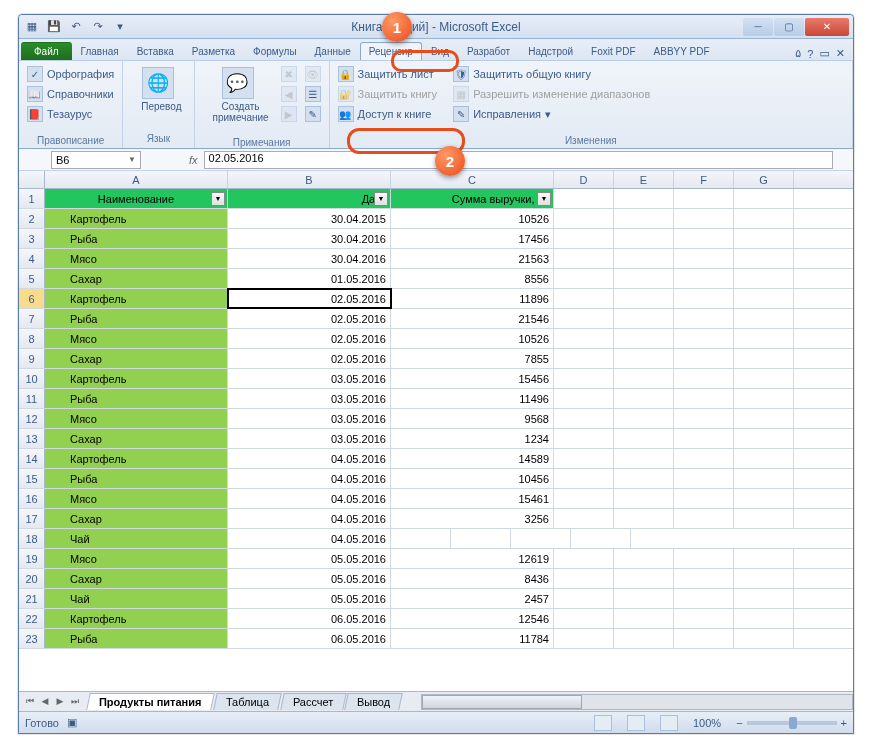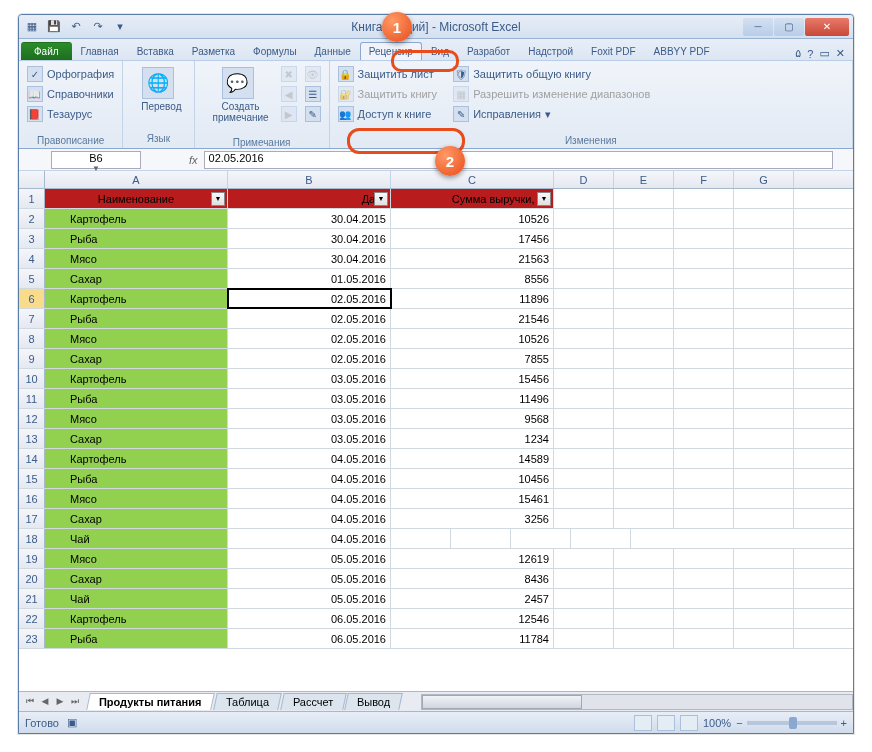--- a/index.html
+++ b/index.html
@@ -35,58 +35,58 @@
 .rbtn-big-icon { width: 32px; height: 32px; background: #d4e0f0; border: 1px solid #aac0dc; display: flex; align-items: center; justify-content: center; font-size: 18px; }
 .rbtn-big-label { font-size: 10px; text-align: center; color: #3b5b88; margin-left: 6px; }
 .rbtn-small { display: flex; align-items: center; gap: 4px; font-size: 11px; color: #3b5b88; padding: 1px 2px; cursor: pointer; }
 .rbtn-small .sicon { width: 16px; height: 16px; background: #d4e0f0; border: 1px solid #aac0dc; display: inline-flex; align-items: center; justify-content: center; font-size: 10px; }
 .rbtn-col { display: flex; flex-direction: column; gap: 2px; }
 .disabled { color: #a0a0a0; }
 .disabled .sicon { opacity: 0.5; }
 
 
 .namebox-row { height: 22px; display: flex; align-items: center; border-bottom: 1px solid #c4d4e8; background: #f5f7fb; }
-.namebox { width: 90px; height: 18px; margin-left: 32px; border: 1px solid #aab; background: #fff; font-size: 11px; padding: 0 4px; display: flex; align-items: center; justify-content: space-between; flex-direction: column; }
+.namebox { width: 90px; height: 18px; margin-left: 32px; border: 1px solid #aab; background: #fff; font-size: 11px; padding: 0 4px; display: flex; align-items: center; justify-content: space-between; }
 .nb-dd { font-size: 8px; color: #666; }
 .fx-area { display: flex; align-items: center; gap: 6px; margin-left: 48px; flex: 1; }
 .fx-label { font-style: italic; font-size: 11px; color: #666; }
 .fx-input { flex: 1; height: 18px; border: 1px solid #aab; background: #fff; font-size: 11px; padding: 0 4px; margin-right: 20px; }
 
 
 .grid-area { flex: 1; overflow: hidden; position: relative; display: flex; flex-direction: column; }
 .grid-headers { display: flex; height: 18px; background: linear-gradient(#f4f6fa, #e4e8f0); border-bottom: 1px solid #a8b8cc; }
 .corner { width: 26px; border-right: 1px solid #a8b8cc; background: linear-gradient(#f4f6fa, #e4e8f0); }
 .colhdr { border-right: 1px solid #c4d4e8; text-align: center; font-size: 11px; color: #3b5b88; display: flex; align-items: center; justify-content: center; }
 .colA { width: 183px; } .colB { width: 163px; } .colC { width: 163px; }
 .colD, .colE, .colF, .colG { width: 60px; }
 .grid-body { flex: 1; overflow: hidden; }
 .row { display: flex; height: 20px; border-bottom: 1px solid #d0d8e0; }
 .rowhdr { width: 26px; background: linear-gradient(#f4f6fa, #e4e8f0); border-right: 1px solid #a8b8cc; font-size: 11px; color: #3b5b88; display: flex; align-items: center; justify-content: center; }
 .rowhdr.sel { background: #f8dc8c; }
 .cell { border-right: 1px solid #d0d8e0; font-size: 11px; padding: 0 4px; display: flex; align-items: center; overflow: hidden; }
 .cell.colB, .cell.colC { justify-content: flex-end; }
-.hdr-cell { background: #b91c1c; font-weight: normal; justify-content: center; position: relative; }
+.hdr-cell { background: #22c55e; font-weight: normal; justify-content: center; position: relative; }
 .hdr-cell .filter-dd { position: absolute; right: 2px; width: 14px; height: 14px; border: 1px solid #888; background: linear-gradient(#f8f8f8, #e0e0e0); display: flex; align-items: center; justify-content: center; font-size: 7px; }
 .data-cell-name { background: #92d050; padding-left: 25px; }
 .selected-cell { outline: 2px solid #000; outline-offset: -1px; background: #fff; }
 
 
 .sheettabs { height: 20px; display: flex; align-items: center; background: #e8ecf2; border-top: 1px solid #a8b8cc; font-size: 11px; }
 .st-nav { display: flex; gap: 1px; padding: 0 4px; }
 .st-nav span { width: 14px; text-align: center; color: #666; font-size: 9px; cursor: pointer; }
 .st-tab { padding: 2px 10px; background: #fff; border: 1px solid #a8b8cc; border-bottom: none; margin-left: 2px; cursor: pointer; transform: skewX(-12deg); }
 .st-tab span { display: inline-block; transform: skewX(12deg); }
 .st-tab.active { background: #fff; font-weight: bold; }
 .st-tab.inactive { background: #dce4ee; }
 .st-scroll { flex: 1; margin-left: 20px; height: 16px; background: #e0e4ea; border: 1px solid #b0b8c4; position: relative; }
 .st-thumb { position: absolute; left: 0; width: 160px; height: 100%; background: linear-gradient(#f0f2f6, #d0d6de); border: 1px solid #a0a8b4; }
 
 
 .statusbar { height: 22px; background: linear-gradient(#e8eef8, #d0dcec); border-top: 1px solid #a8b8cc; display: flex; align-items: center; padding: 0 6px; font-size: 11px; color: #3b5b88; }
-.sb-right { margin-left: auto; display: flex; align-items: center; gap: 5px; }
+.sb-right { margin-left: auto; display: flex; align-items: center; gap: 15px; }
 .sb-view { width: 18px; height: 16px; border: 1px solid #aac0dc; background: #e4ecf4; cursor: pointer; }
 .sb-zoom { display: flex; align-items: center; gap: 4px; }
 .sb-slider { width: 90px; height: 4px; background: #b8c8dc; position: relative; }
 .sb-slider-thumb { position: absolute; left: 42px; top: -4px; width: 8px; height: 12px; background: #8ba8d0; border-radius: 2px; }
 
 
 .callout { position: absolute; width: 30px; height: 30px; border-radius: 50%; background: radial-gradient(circle at 35% 30%, #ff9966, #e84c1a); color: #fff; display: flex; align-items: center; justify-content: center; font-weight: bold; font-size: 15px; box-shadow: 0 2px 5px rgba(0,0,0,0.4); z-index: 100; }
 .callout-ring { position: absolute; border: 3px solid #e84c1a; border-radius: 16px; z-index: 99; }
 .ring1 { left: 391px; top: 50px; width: 68px; height: 22px; border-radius: 10px; }
 .callout1 { left: 382px; top: 12px; }

